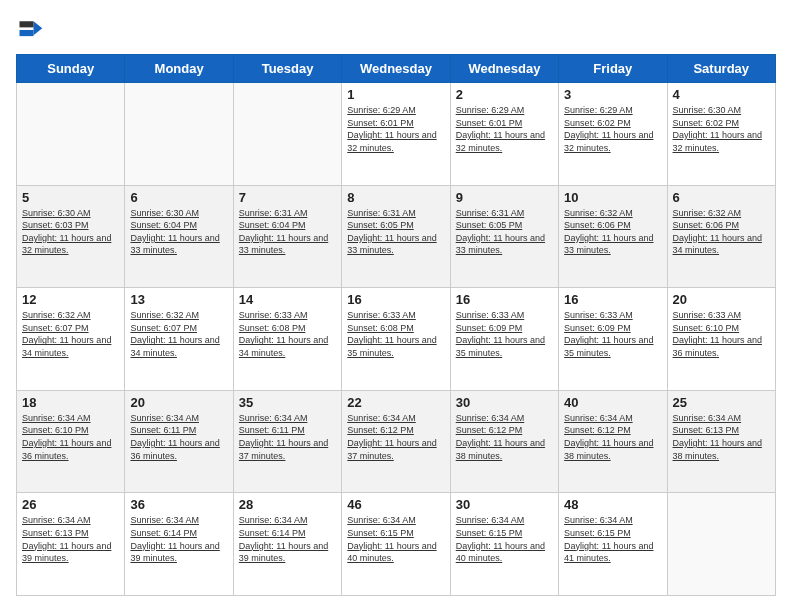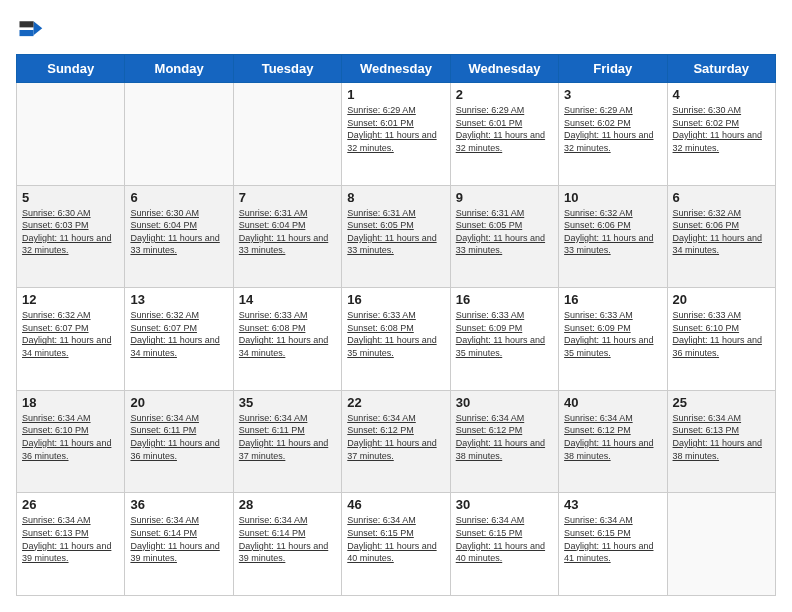--- a/index.html
+++ b/index.html
@@ -261,20 +261,20 @@
           </td>
           <td>
             <span class="day-number">46</span>
             <div class="day-info">Sunrise: 6:34 AM<br>Sunset: 6:15 PM<br>Daylight: 11 hours and 40 minutes.</div>
           </td>
           <td>
             <span class="day-number">30</span>
             <div class="day-info">Sunrise: 6:34 AM<br>Sunset: 6:15 PM<br>Daylight: 11 hours and 40 minutes.</div>
           </td>
           <td>
-            <span class="day-number">43</span>
+            <span class="day-number">48</span>
             <div class="day-info">Sunrise: 6:34 AM<br>Sunset: 6:15 PM<br>Daylight: 11 hours and 41 minutes.</div>
           </td>
           <td class="empty"></td>
         </tr>
       </tbody>
   </table>
 </div>
 
 </body></html>

